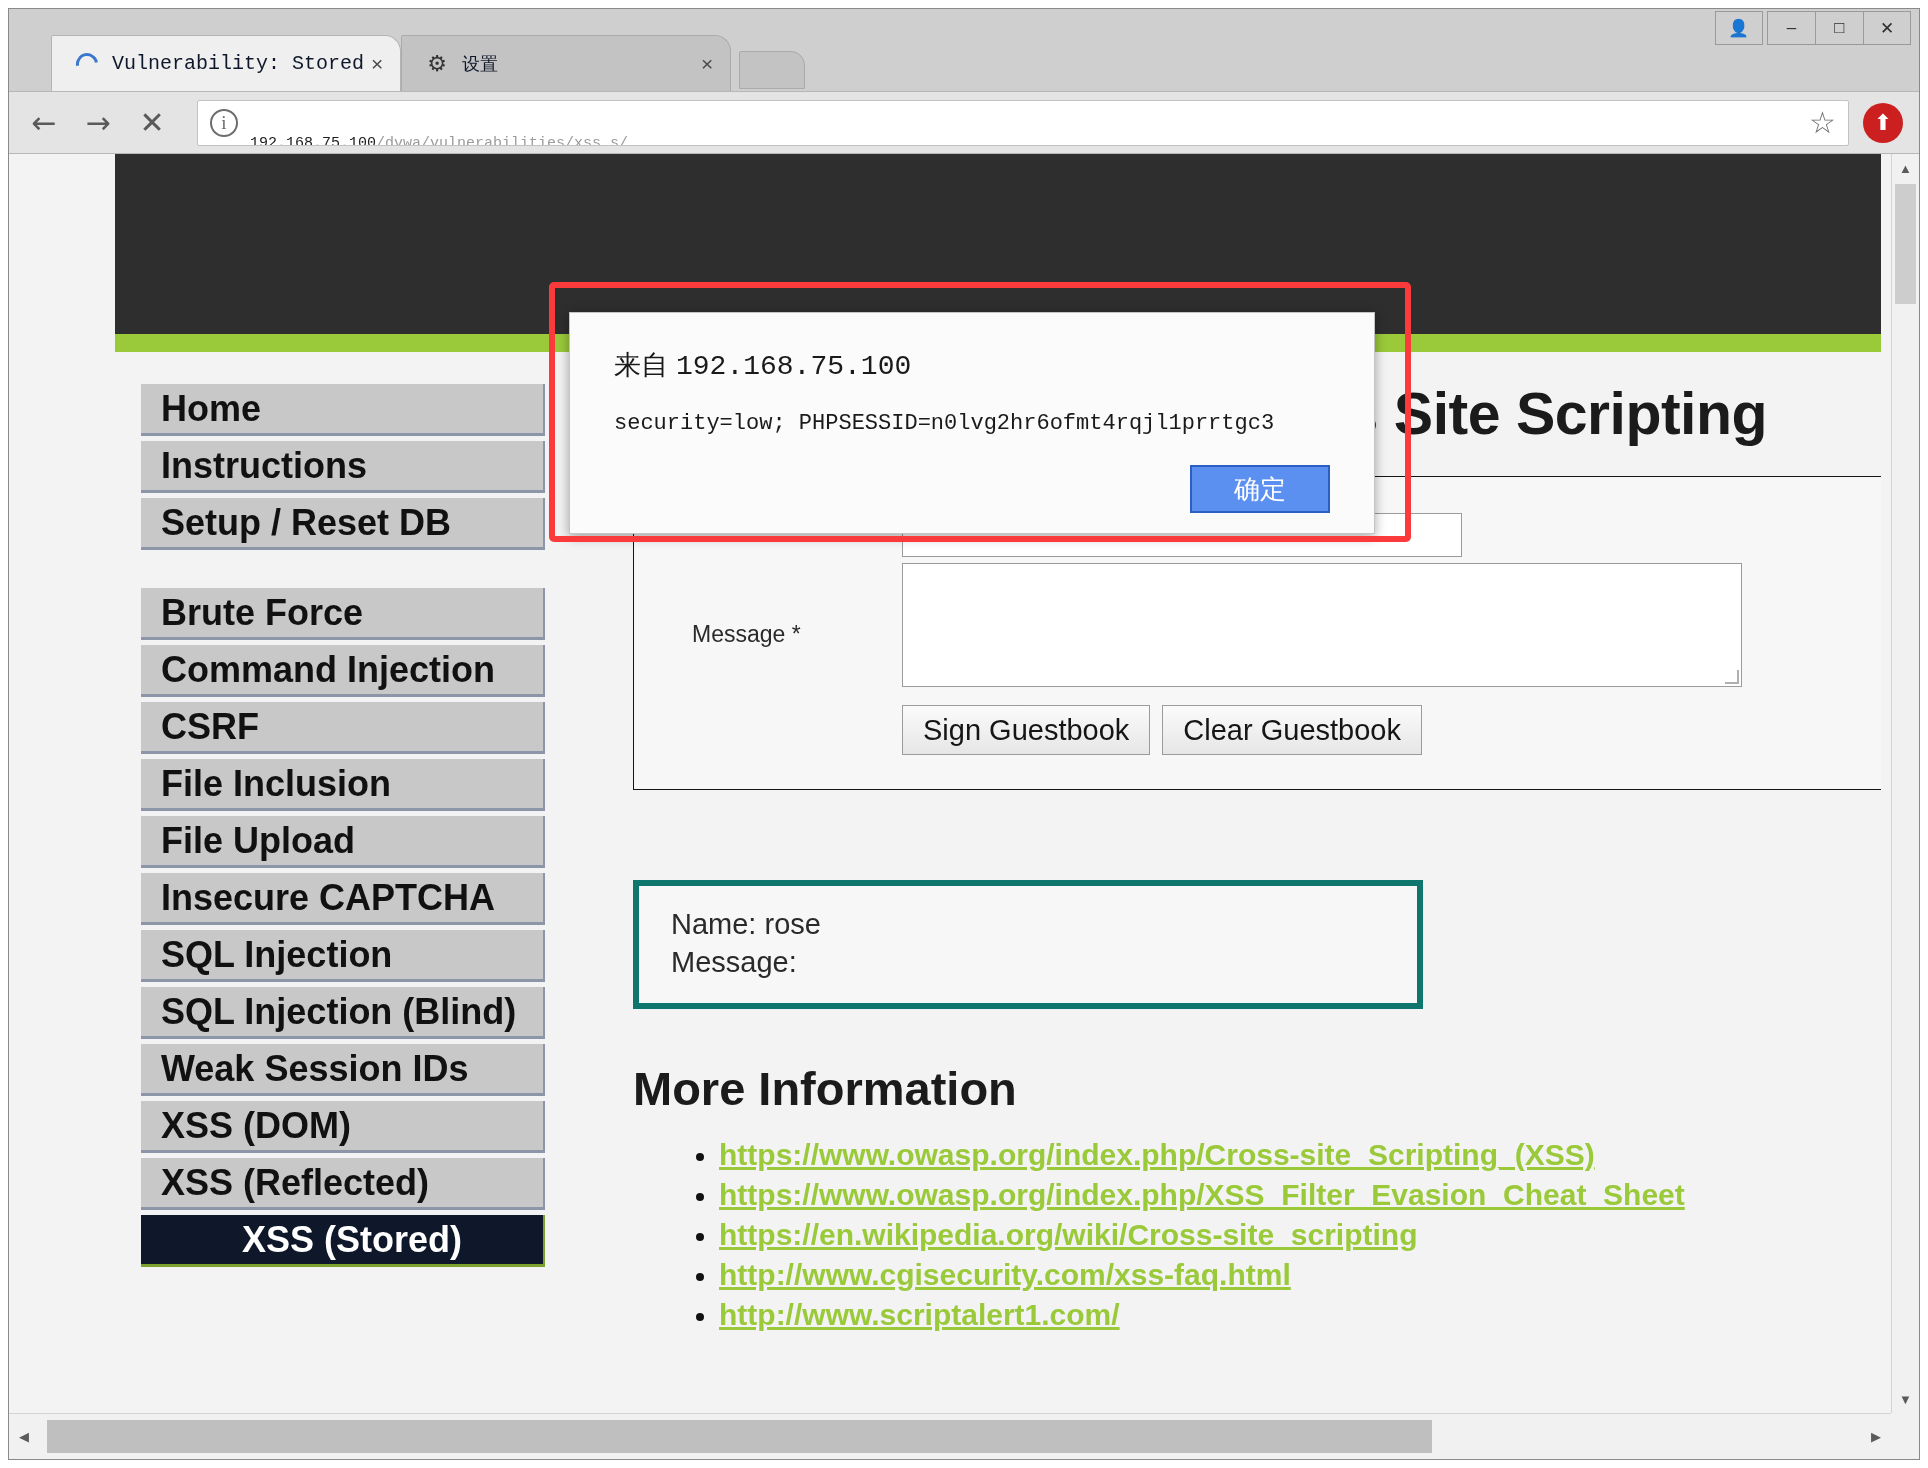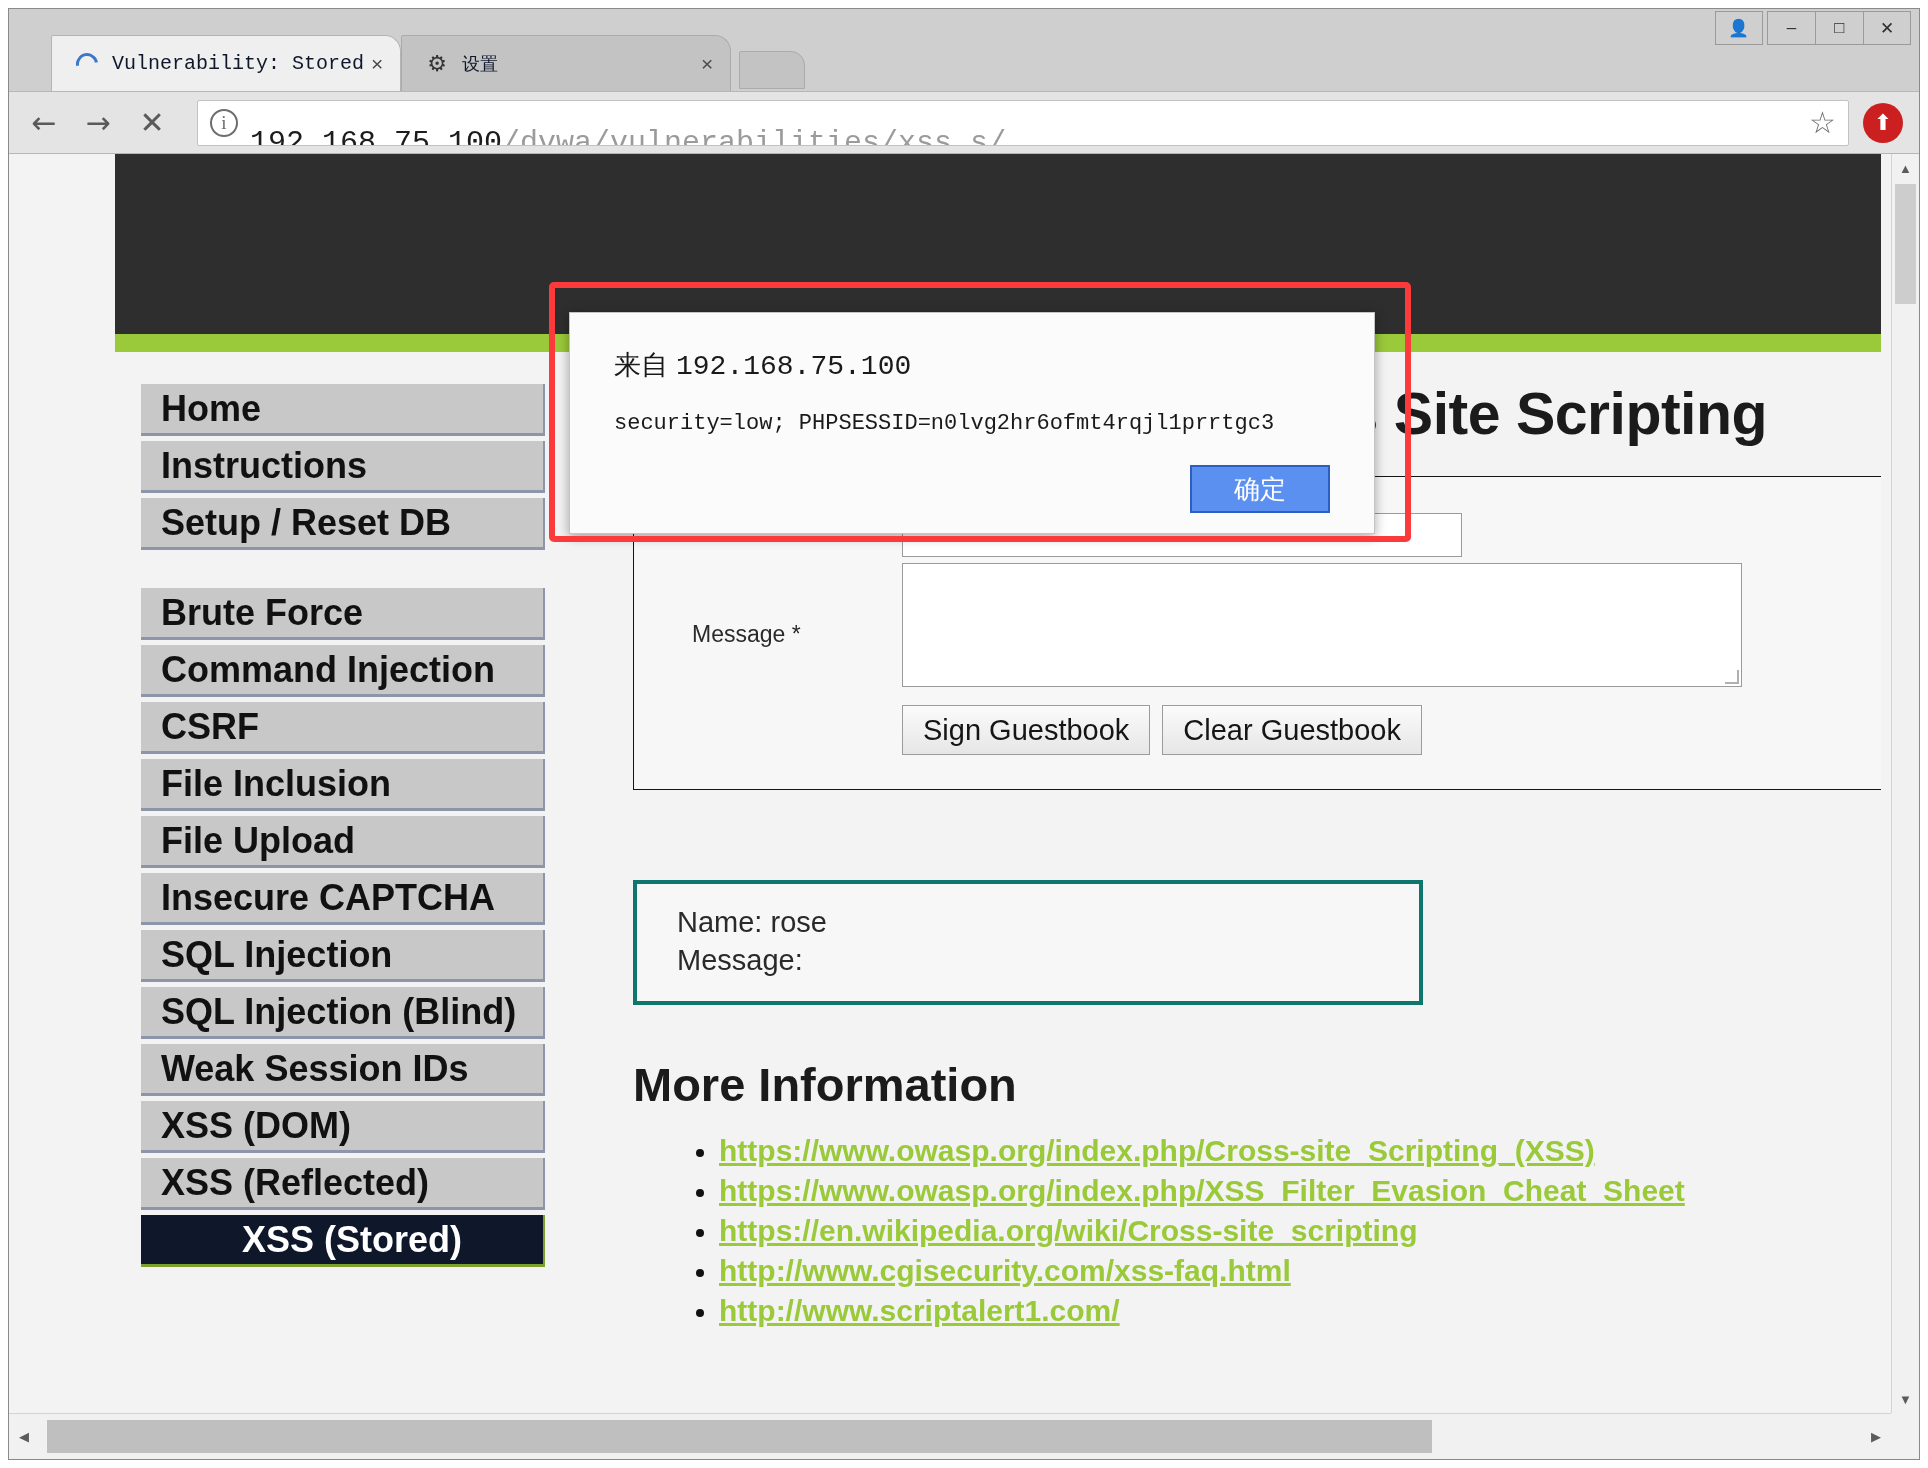--- a/index.html
+++ b/index.html
@@ -154,21 +154,21 @@
     border-radius: 50%;
     color: #6d6d6d;
     font-size: 19px;
     font-family: "Liberation Serif", serif;
     display: flex; align-items: center; justify-content: center;
     flex: 0 0 auto;
     margin-right: 12px;
   }
   .url-text {
     font-family: "Liberation Mono", monospace;
-    font-size: 30px;
+    font-size: 15px;
     white-space: nowrap;
     margin-top: 41px;
   }
   .url-host { color: #1c1c1c; }
   .url-path { color: #9b9b9b; }
   .star-icon {
     flex: 0 0 auto;
     font-size: 30px;
     color: #6d6d6d;
     margin-left: 10px;
@@ -324,24 +324,24 @@
     background: linear-gradient(#fbfbfb, #e6e6e6);
     border: 1px solid #9c9c9c;
     font-size: 29px;
     color: #151515;
     display: flex; align-items: center;
     font-family: "Liberation Sans", sans-serif;
   }
 
   .guest-entry {
     margin-top: 90px;
-    border: 4px solid #0f766e;
+    border: 6px solid #0f766e;
     background: #f7f7f7;
     width: 790px;
-    padding: 20px 26px 22px 40px;
+    padding: 20px 26px 22px 32px;
     font-size: 29px;
     color: #2a2a2a;
     line-height: 1.3;
   }
 
   .more-info-title {
     margin-top: 52px;
     font-size: 47px;
     font-weight: bold;
     color: #1b1b1b;

